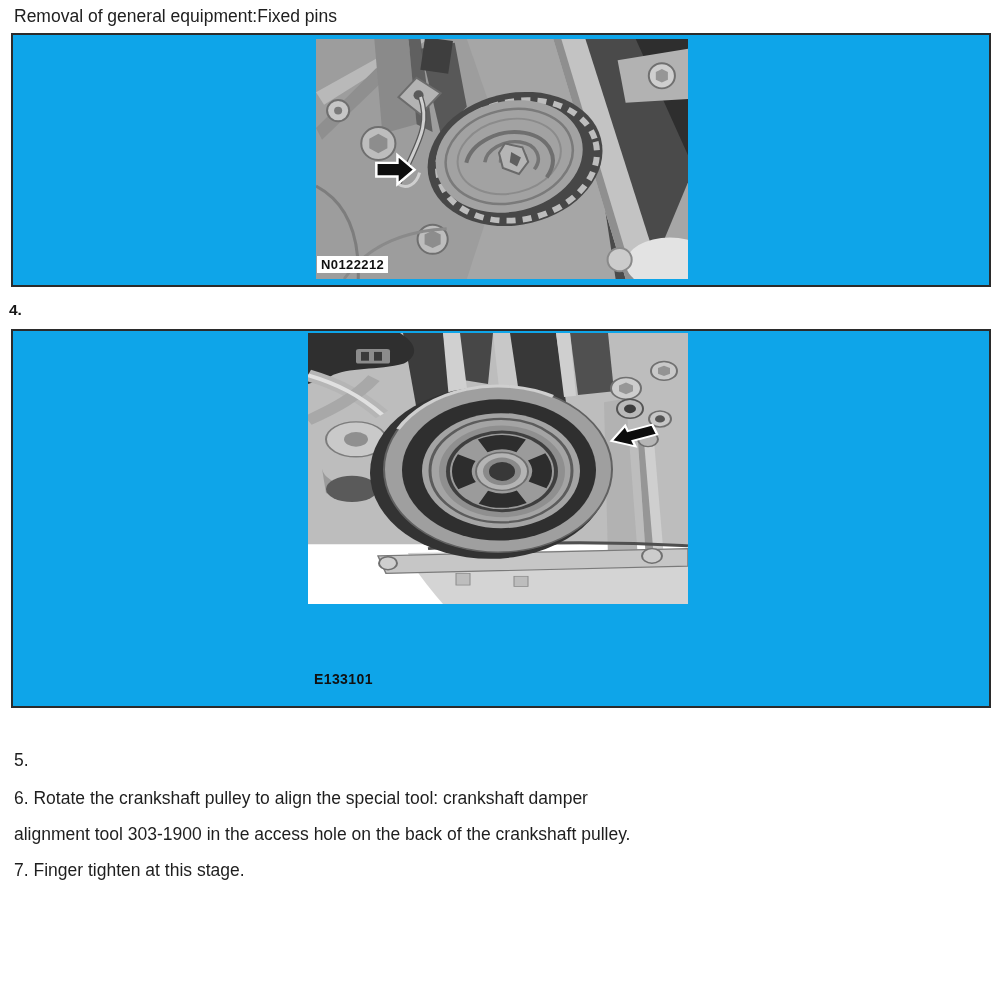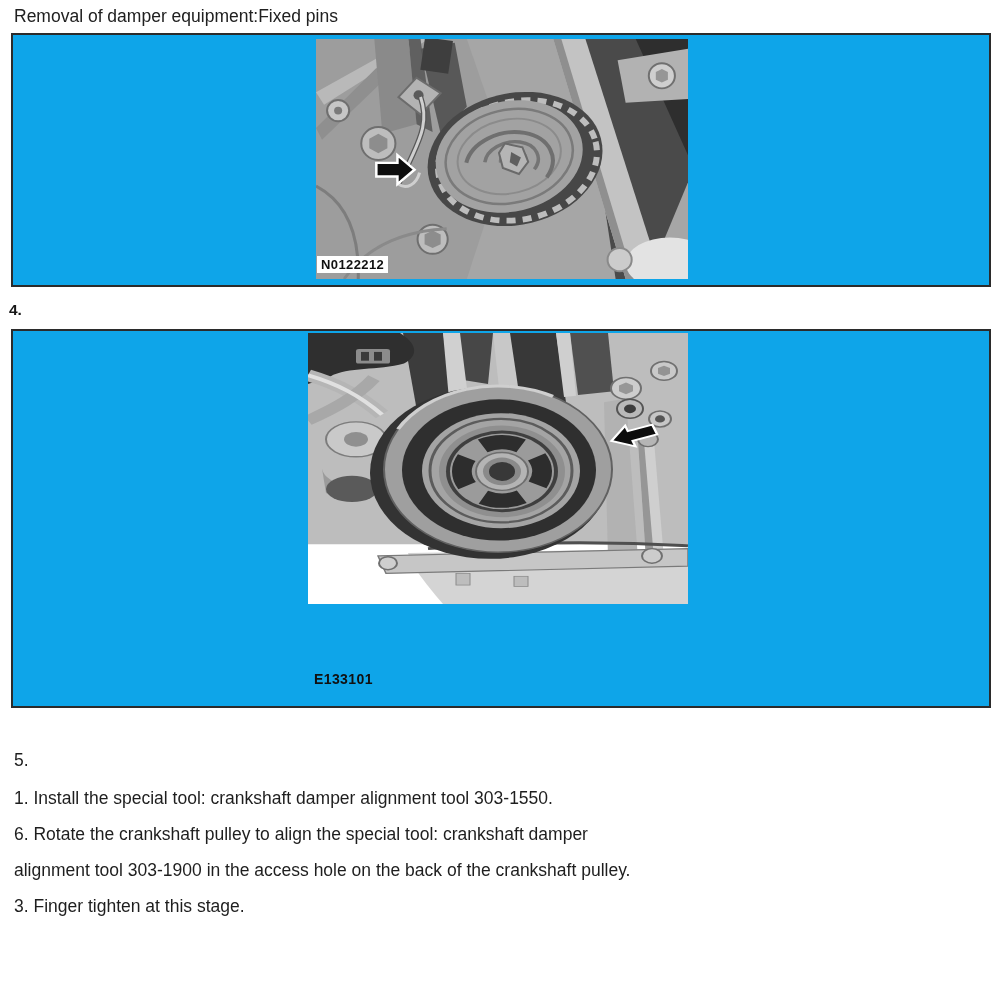--- a/index.html
+++ b/index.html
@@ -29,21 +29,21 @@
   #fig-label-2 { left: 2px; top: 338px; background: transparent; font-size: 14px; }
   .step-marker { position: absolute; }
   #step4-marker { left: 9px; top: 301px; font-weight: bold; font-size: 15.5px; color: #161616; }
   #step5-marker { left: 14px; top: 750px; font-size: 17.5px; }
   .instructions { position: absolute; left: 14px; top: 780px; }
   .instruction-line { font-size: 17.5px; line-height: 36px; white-space: nowrap; }
 </style>
 </head>
 <body>
 
-<div class="page-title">Removal of damper equipment:Fixed pins</div>
+<div class="page-title">Removal of general equipment:Fixed pins</div>
 
 <div class="figure-box" id="figure-box-1">
   <div class="illustration" id="illustration-1">
     <svg viewBox="0 0 370 248" preserveAspectRatio="none">
       <rect width="370" height="248" fill="#a6a6a6"></rect>
       <polygon points="0,0 150,0 190,120 150,248 0,248" fill="#9d9d9d"></polygon>
       <polygon points="0,55 95,0 112,0 8,68" fill="#b9b9b9"></polygon>
       <polygon points="0,92 60,30 72,38 6,104" fill="#8f8f8f"></polygon>
       <polygon points="58,0 92,0 100,88 66,98" fill="#8a8a8a"></polygon>
       <polygon points="92,0 104,0 116,96 100,88" fill="#606060"></polygon>
@@ -156,17 +156,16 @@
         <path d="M-22,-7 L4,-7 L4,-15 L24,0 L4,15 L4,7 L-22,7 Z" fill="#0d0d0d" stroke="#ffffff" stroke-width="2.5"></path>
       </g>
     </svg>
     <div class="fig-label" id="fig-label-2">E133101</div>
   </div>
 </div>
 
 <div class="step-marker" id="step5-marker">5.</div>
 
 <div class="instructions">
-  <div class="instruction-line">1. Install the special tool: crankshaft damper alignment tool 303-1550.</div>
   <div class="instruction-line">6. Rotate the crankshaft pulley to align the special tool: crankshaft damper</div>
   <div class="instruction-line">alignment tool 303-1900 in the access hole on the back of the crankshaft pulley.</div>
-  <div class="instruction-line">3. Finger tighten at this stage.</div>
+  <div class="instruction-line">7. Finger tighten at this stage.</div>
 </div>
 
 </body></html>

